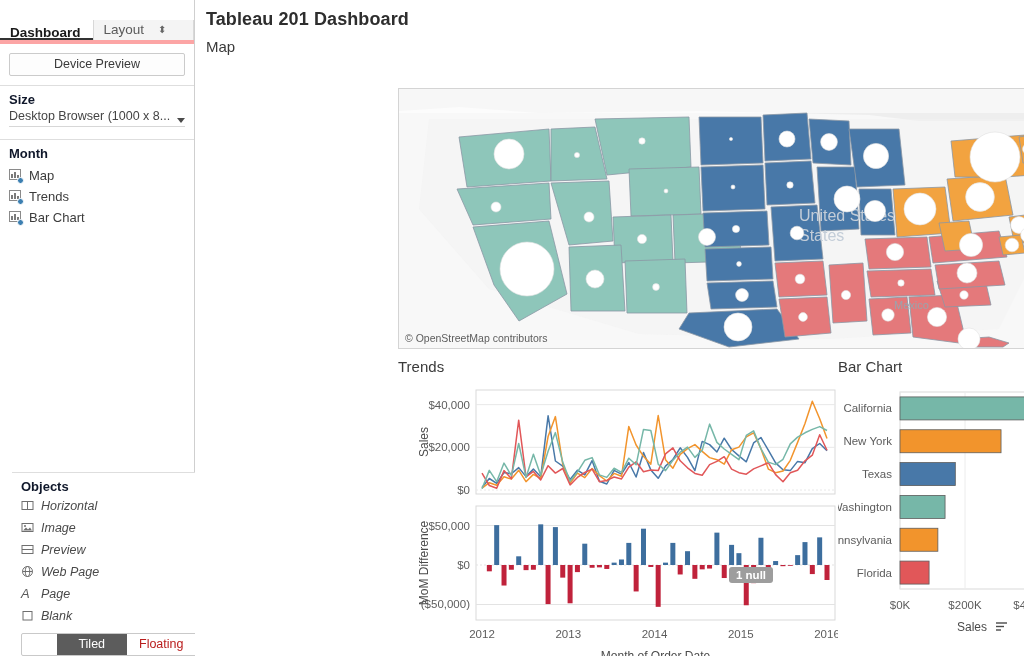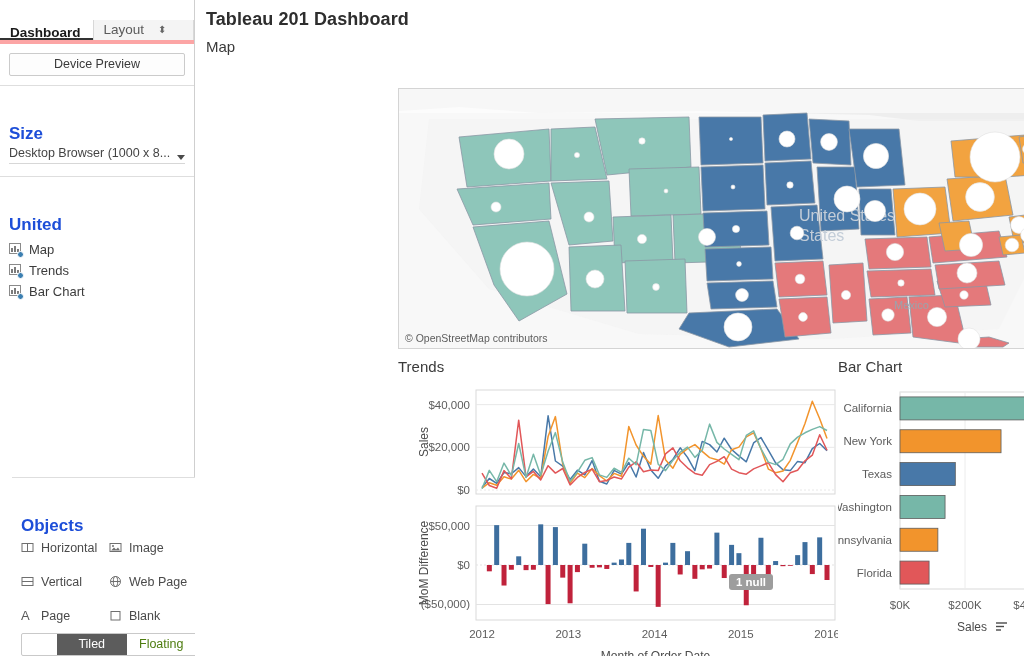--- a/index.html
+++ b/index.html
@@ -40,21 +40,21 @@
     line-height: 21px;
     text-align: center;
     border: 1px solid #cbcbcb;
     background: #fdfdfd;
     font-size: 12.5px;
     color: #3a3a3a;
     border-radius: 2px;
     cursor: pointer;
   }
   .sb-divider { border-top: 1px solid #dedede; margin: 9px 0 0 0; }
-  .sec-title { font-weight: bold; font-size: 17px; color: #1d4ed8; padding: 6px 9px 2px 9px; margin-top: 32px; }
+  .sec-title { font-weight: bold; font-size: 13px; color: #0f172a; padding: 6px 9px 2px 9px; }
   .size-row {
     display: flex; align-items: flex-end; justify-content: space-between;
     margin: 0 9px; padding-bottom: 3px;
     border-bottom: 1px solid #d7d7d7;
     cursor: pointer;
   }
   .size-val { font-size: 12.5px; color: #444; white-space: nowrap; overflow: hidden;}
   .caret { width:0;height:0;border-left:4px solid transparent;border-right:4px solid transparent;border-top:5px solid #4a4a4a; margin-left:4px;}
   .sheet-list { padding: 2px 0 0 9px; }
   .sheet-item { display:flex; align-items:center; gap:7px; height: 21px; cursor: pointer;}
@@ -62,25 +62,25 @@
   .sheet-ic { position:relative; width:13px; height:13px; flex:0 0 13px;}
   .sheet-ic .bx { position:absolute; left:0; top:0; width:12px; height:11px; border:1px solid #8a8a8a; background:#fff;}
   .sheet-ic .b1,.sheet-ic .b2,.sheet-ic .b3 { position:absolute; background:#7b7b7b; width:2px;}
   .sheet-ic .b1 { left:2px; top:5px; height:4px;}
   .sheet-ic .b2 { left:5px; top:3px; height:6px;}
   .sheet-ic .b3 { left:8px; top:6px; height:3px;}
   .sheet-ic .badge { position:absolute; right:-2px; bottom:-2px; width:7px;height:7px;border-radius:50%;background:#3c7fb1;border:1px solid #fff;}
 
   
   #objects { position: absolute; left: 12px; bottom: 0; width: 194px; border-top: 1px solid #dedede; background:#fff;}
-  .obj-grid { display: grid; grid-template-columns: 1fr 1fr; padding: 0 9px 6px 9px; row-gap: 15px;}
+  .obj-grid { display: grid; grid-template-columns: 1fr; padding: 0 9px 6px 9px; row-gap: 3px; font-style: italic;}
   .obj-item { display:flex; align-items:center; gap:7px; font-size:12.5px; color:#4a4a4a; height:19px; cursor:pointer;}
   .obj-ic { width:13px; height:13px; flex:0 0 13px; position:relative; color:#6f6f6f;}
   .mode-row { display:flex; margin: 2px 9px 9px 9px; border:1px solid #c9c9c9; border-radius:2px; overflow:hidden;padding-left:35px;}
-  .mode { flex:1; text-align:center; font-size:12.5px; line-height:21px; height:21px; cursor:pointer; color:#4d7c0f; background:#fff;}
+  .mode { flex:1; text-align:center; font-size:12.5px; line-height:21px; height:21px; cursor:pointer; color:#b91c1c; background:#fff;}
   .mode.sel { background:#5c5c5c; color:#fff; }
 
   
   #main { flex:1; position: relative; background:#fff; padding: 0; }
   .dash-title { font-size: 18px; font-weight: bold; color: #2e2e2e; padding: 9px 0 0 11px; letter-spacing:.1px;}
   .sheet-title { font-size: 15px; color:#3a3a3a; padding-left: 11px; }
 
   
   #map-zone { position:absolute; left:203px; top:88px; width:681px; height:261px; }
   #map-frame { position:absolute; inset:0; border:1px solid #d4d4d4; background:#f7f7f7; overflow:hidden;}
@@ -117,21 +117,21 @@
     <div class="sb-divider"></div>
 
     <div class="sec-title">Size</div>
     <div class="size-row">
       <span class="size-val">Desktop Browser (1000 x 8...</span>
       <span class="caret"></span>
     </div>
 
     <div class="sb-divider" style="margin-top:12px;"></div>
 
-    <div class="sec-title">United</div>
+    <div class="sec-title">Month</div>
     <div class="sheet-list">
       <div class="sheet-item">
         <span class="sheet-ic">
           <span class="bx"></span>
             <span class="b1"></span>
             <span class="b2"></span>
             <span class="b3"></span>
             <span class="badge"></span>
         </span>
         <span class="sheet-label">Map</span>
@@ -183,21 +183,21 @@
           <span>Image</span>
         </div>
 
         <div class="obj-item">
           <span class="obj-ic">
             <svg width="13" height="13" viewBox="0 0 13 13">
                 <rect x="1" y="2.5" width="11" height="8" fill="none" stroke="#6f6f6f"></rect>
                 <line x1="1" y1="6.5" x2="12" y2="6.5" stroke="#6f6f6f"></line>
               </svg>
           </span>
-          <span>Vertical</span>
+          <span>Preview</span>
         </div>
 
         <div class="obj-item">
           <span class="obj-ic">
             <svg width="13" height="13" viewBox="0 0 13 13">
                 <circle cx="6.5" cy="6.5" r="5" fill="none" stroke="#6f6f6f"></circle>
                 <ellipse cx="6.5" cy="6.5" rx="2.2" ry="5" fill="none" stroke="#6f6f6f"></ellipse>
                 <line x1="1.5" y1="6.5" x2="11.5" y2="6.5" stroke="#6f6f6f"></line>
               </svg>
           </span>
@@ -432,21 +432,21 @@
           <rect x="411.8191489361702" y="181" width="5" height="9.07894736842104" fill="#c0223b"></rect>
           <rect x="419.1595744680851" y="153.3684210526316" width="5" height="27.63157894736841" fill="#3d6e9e"></rect>
           <rect x="426.5" y="181" width="5" height="15" fill="#c0223b"></rect>
           <text x="84" y="254" class="axis-txt" text-anchor="middle">2012</text>
           <text x="170.25" y="254" class="axis-txt" text-anchor="middle">2013</text>
           <text x="256.5" y="254" class="axis-txt" text-anchor="middle">2014</text>
           <text x="342.75" y="254" class="axis-txt" text-anchor="middle">2015</text>
           <text x="429" y="254" class="axis-txt" text-anchor="middle">2016</text>
           <text x="257.5" y="276" class="axis-ttl" text-anchor="middle" font-size="13">Month of Order Date</text>
         </svg>
-      <div class="nullbadge" style="left:331px; top:216px;">1 null</div>
+      <div class="nullbadge" style="left:331px; top:209px;">1 null</div>
     </div>
 
     <div id="bar-zone">
       <div class="sheet-title" style="padding-left:0;">Bar Chart</div>
       <svg id="bar-svg" width="235" height="272" viewBox="0 0 235 272" style="position:absolute;left:0;top:26px;">
           <rect x="62" y="8" width="156" height="197" fill="#fff" stroke="#d9d9d9"></rect>
           <line x1="62" y1="8" x2="62" y2="205" stroke="#ececec"></line>
           <text x="62" y="225" class="axis-txt" text-anchor="middle">$0K</text>
           <line x1="127" y1="8" x2="127" y2="205" stroke="#ececec"></line>
           <text x="127" y="225" class="axis-txt" text-anchor="middle">$200K</text>

